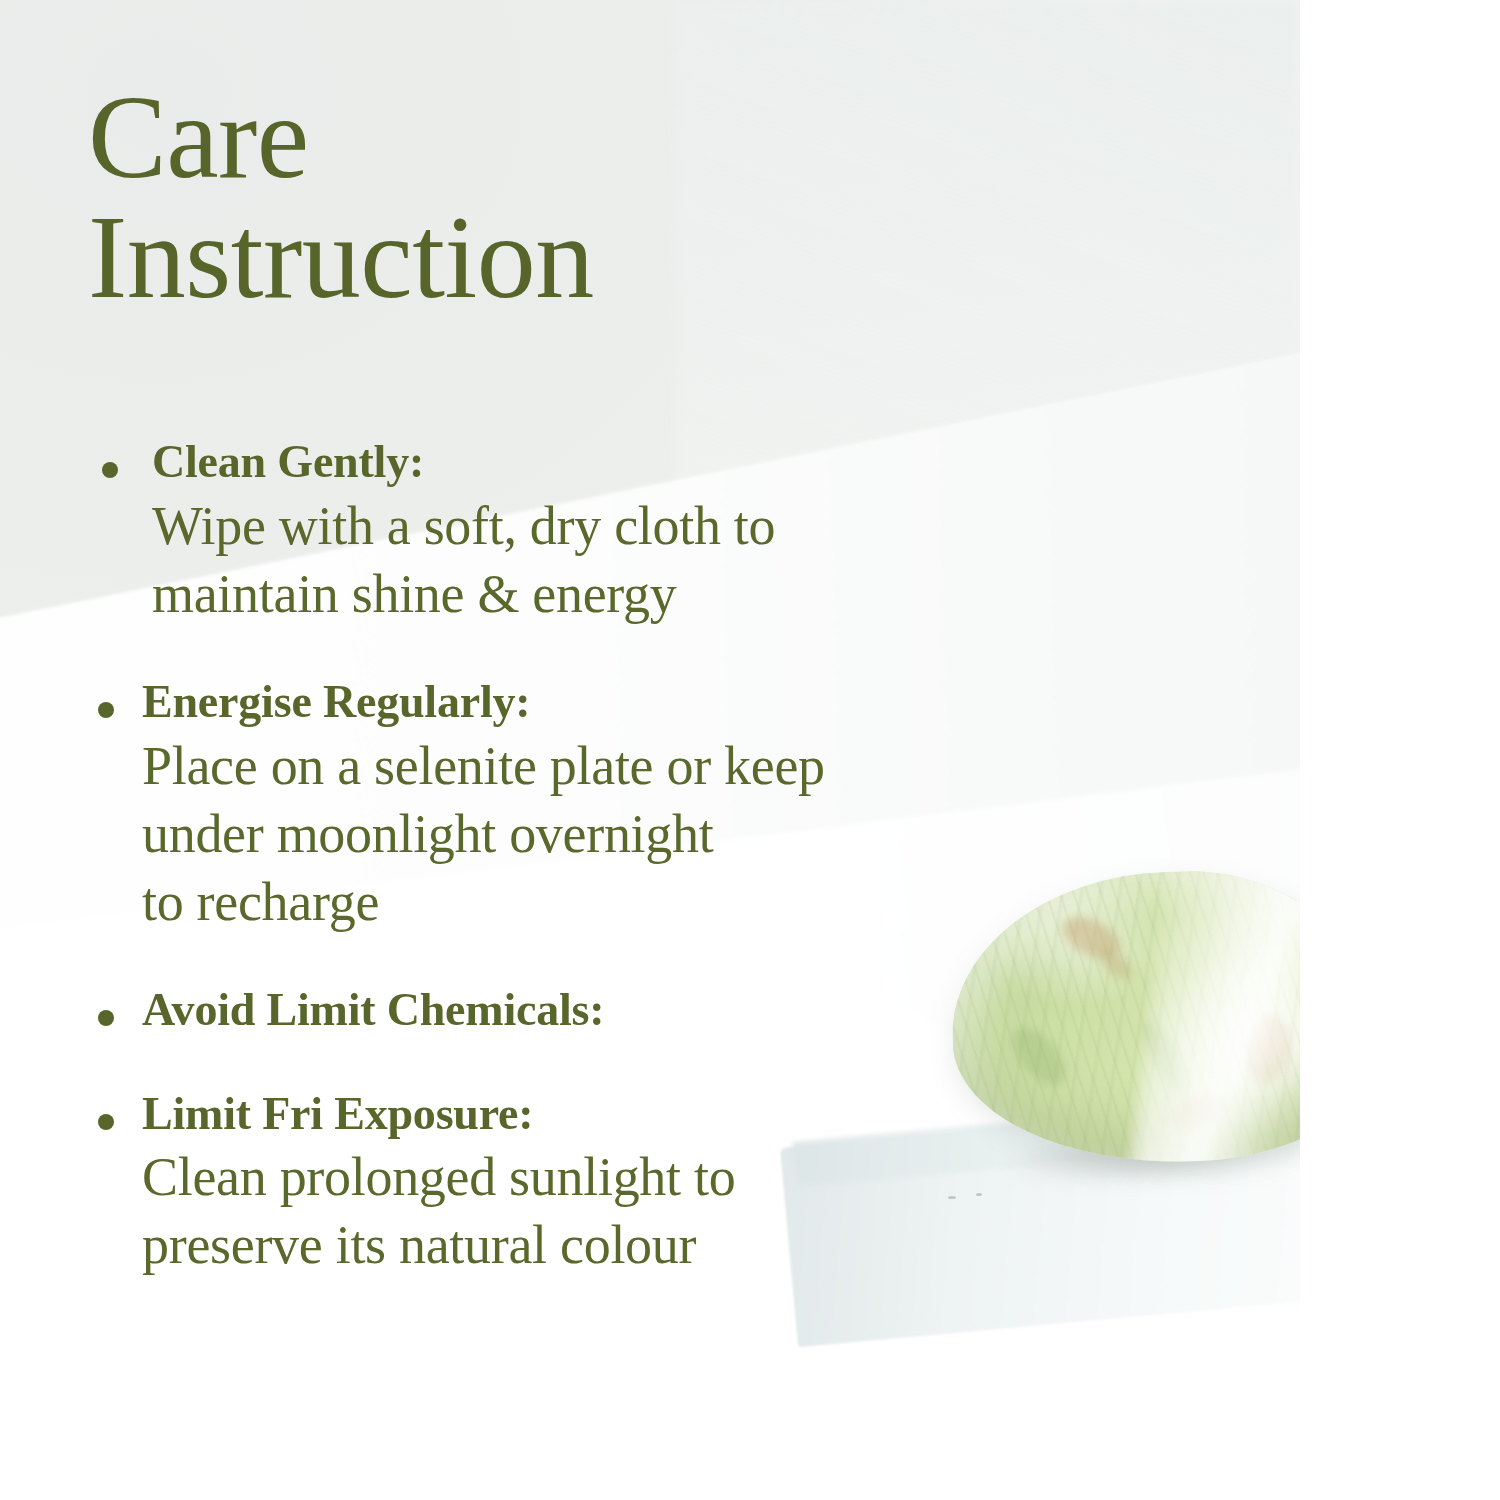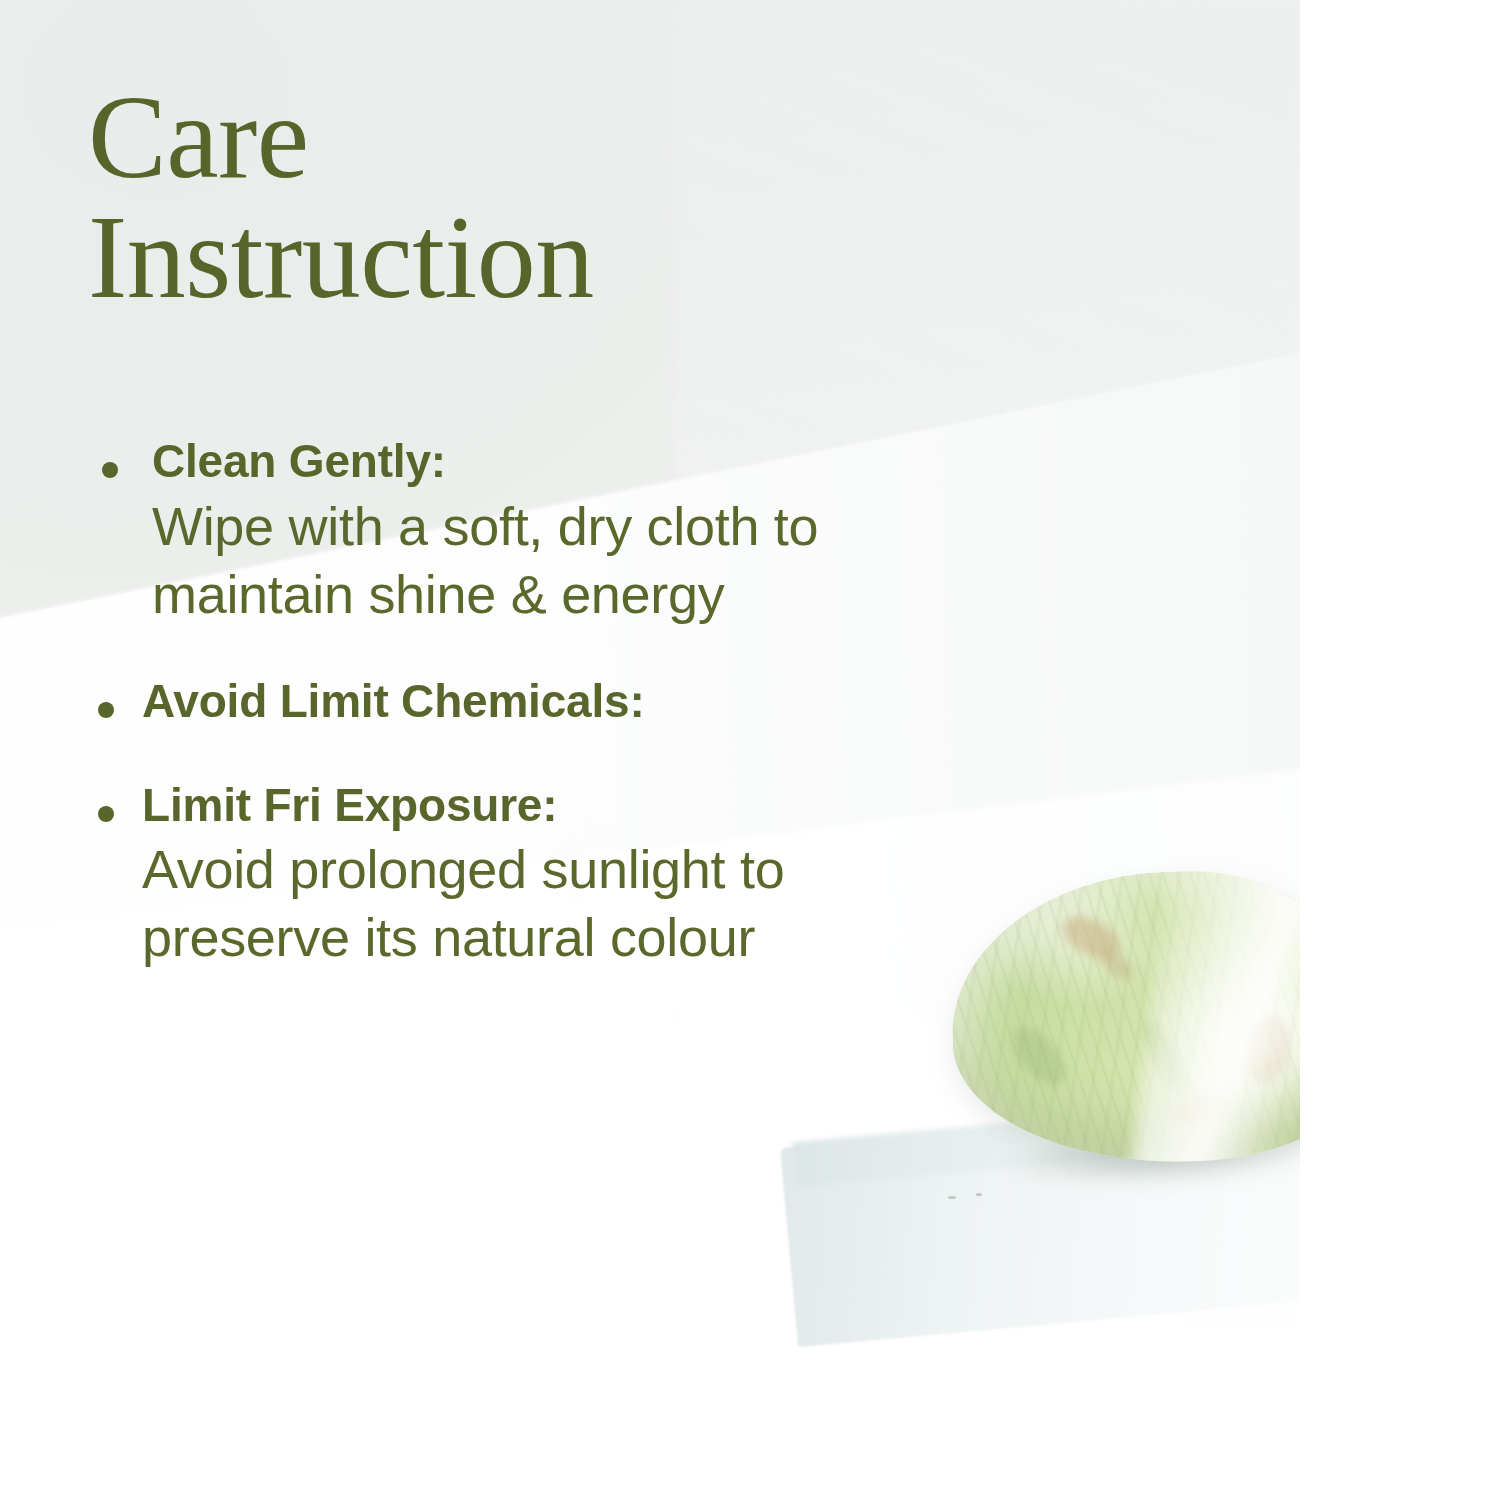--- a/index.html
+++ b/index.html
@@ -185,20 +185,21 @@
   .list {
     position: absolute;
     left: 80px;
     top: 432px;
     width: 960px;
   }
   .item {
     position: relative;
     padding-left: 62px;
     margin-bottom: 44px;
+    font-family: Liberation Serif, serif;
   }
   .item.first { padding-left: 72px; }
   .dot {
     position: absolute;
     left: 18px;
     top: 30px;
     width: 16px;
     height: 16px;
     border-radius: 50%;
     background: #59662b;
@@ -253,28 +254,35 @@
 
   <div class="list">
 
     <div class="item first">
       <span class="dot"></span>
       <div class="head">Clean Gently:</div>
       <div class="body">Wipe with a soft, dry cloth to
 maintain shine &amp; energy</div>
     </div>
 
-
     <div class="item">
       <span class="dot"></span>
+      <div class="head">Energise Regularly:</div>
+      <div class="body">Place on a selenite plate or keep
+under moonlight overnight
+to recharge</div>
+    </div>
+
+    <div class="item">
+      <span class="dot"></span>
       <div class="head">Avoid Limit Chemicals:</div>
     </div>
 
     <div class="item">
       <span class="dot"></span>
       <div class="head">Limit Fri Exposure:</div>
-      <div class="body">Avoid prolonged sunlight to
+      <div class="body">Clean prolonged sunlight to
 preserve its natural colour</div>
     </div>
 
   </div>
 
 </div>
 
 </body></html>

